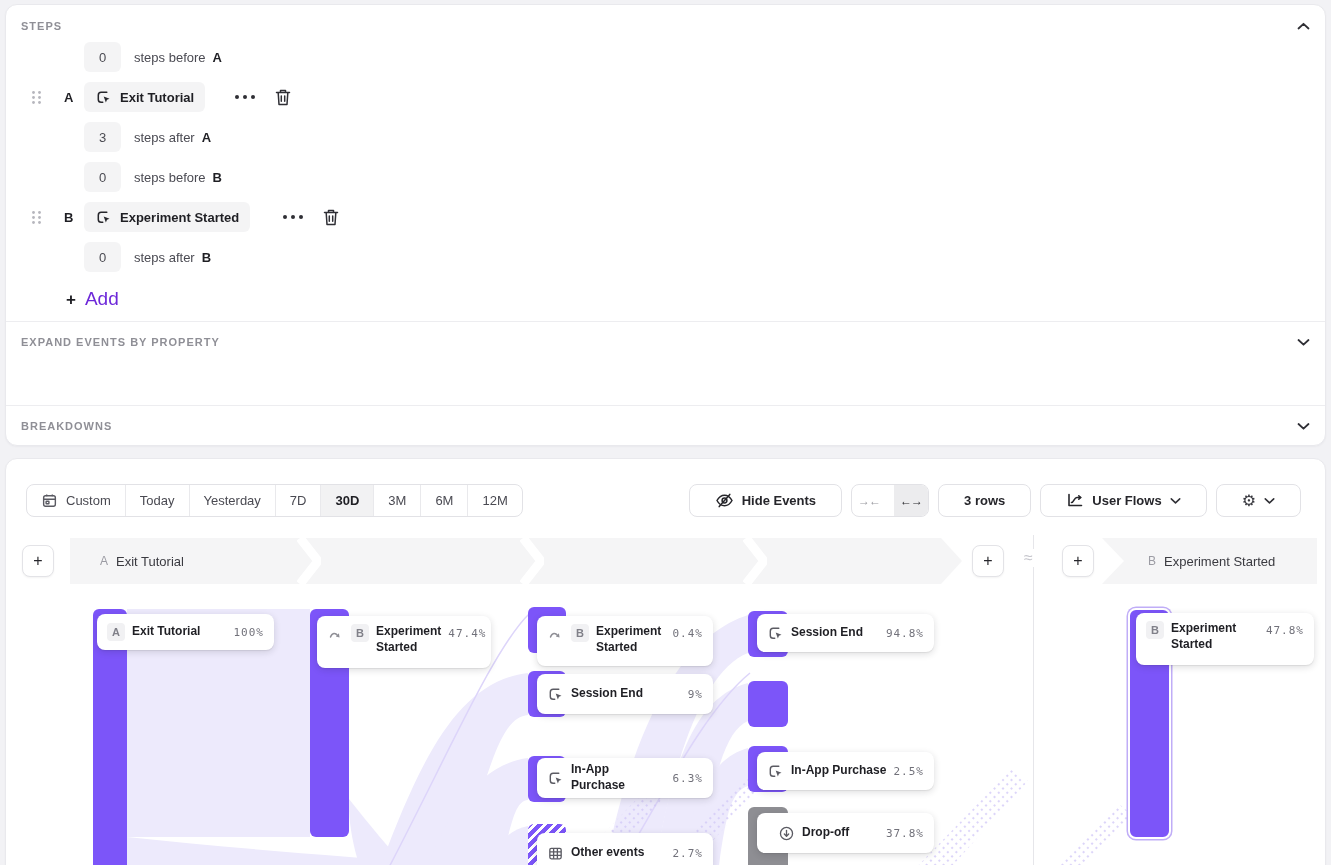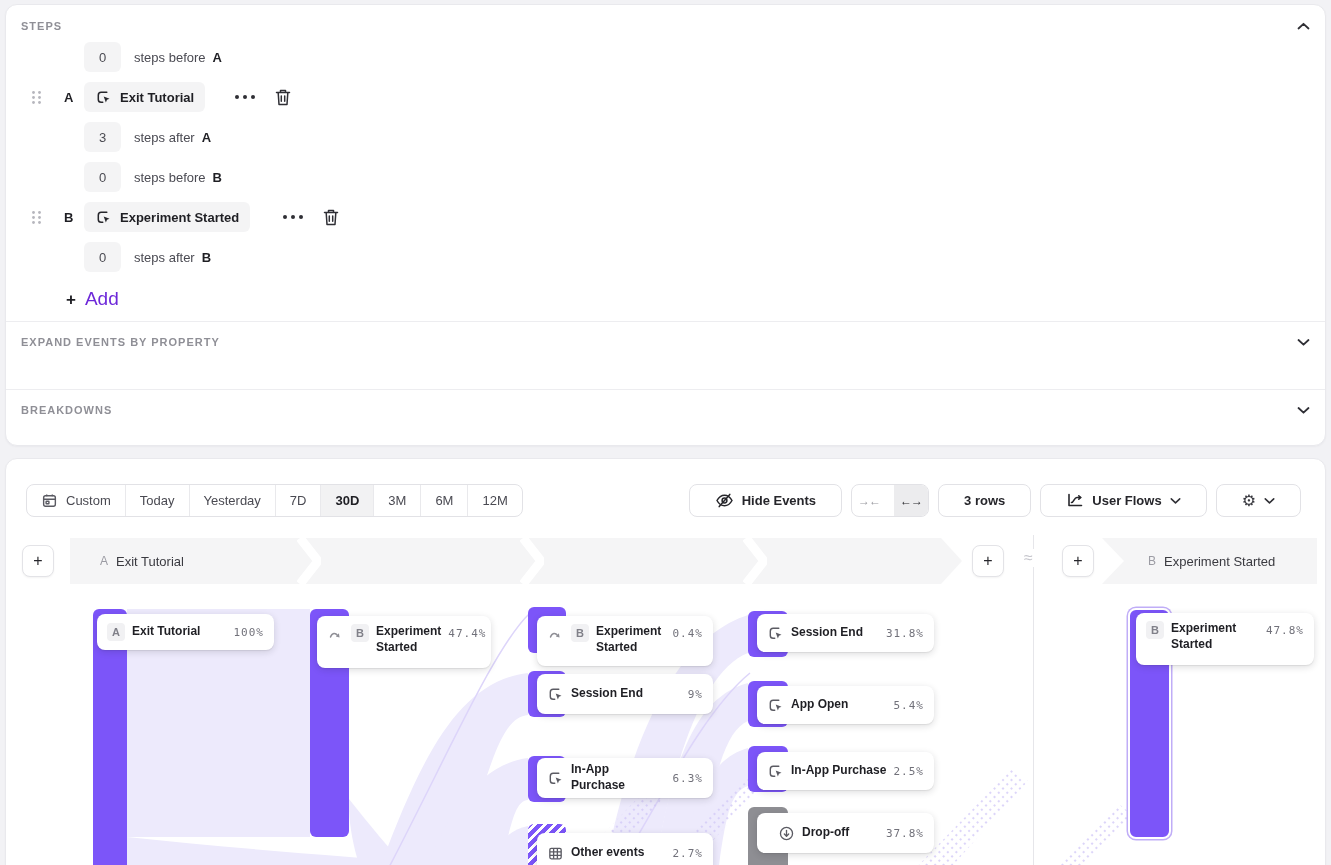--- a/index.html
+++ b/index.html
@@ -180,21 +180,21 @@
     <span class="plus">+</span>
     <em>Add</em>
   </div>
 
   <div class="collapse-row" style="top:316px">
     <span class="sec-label">EXPAND EVENTS BY PROPERTY</span>
     <svg class="icon" width="13" height="9" viewBox="0 0 13 9">
         <polyline points="1.5,2 6.5,6.7 11.5,2" fill="none" stroke="#2f2f35" stroke-width="1.8" stroke-linecap="round" stroke-linejoin="round"></polyline>
       </svg>
   </div>
-  <div class="collapse-row" style="top:384px;border-bottom:none;">
+  <div class="collapse-row" style="top:400px;border-bottom:none;">
     <span class="sec-label">BREAKDOWNS</span>
     <svg class="icon" width="13" height="9" viewBox="0 0 13 9">
         <polyline points="1.5,2 6.5,6.7 11.5,2" fill="none" stroke="#2f2f35" stroke-width="1.8" stroke-linecap="round" stroke-linejoin="round"></polyline>
       </svg>
   </div>
 </section>
 
 <section class="panel" id="panel-bottom">
 
   <div class="seg-dates">
@@ -393,31 +393,23 @@
     <span class="ttl">Other events</span>
     <span class="pct">2.7%</span>
   </div>
 
   <div class="node-card" style="left:751px;top:155px;width:177px;height:38px;">
     <svg class="icon cicon" width="17" height="17" viewBox="0 0 18 18">
         <path d="M12.5,3.5 H6.5 Q3.5,3.5 3.5,6.5 V11 Q3.5,14 6.5,14 H8.2" fill="none" stroke="#5b5b63" stroke-width="1.5" stroke-linecap="round"></path>
         <path d="M9.2,8 L15.4,10.3 L12.7,11.4 L11.5,14.2 Z" fill="#5b5b63"></path>
       </svg>
     <span class="ttl">Session End</span>
-    <span class="pct">31.8%</span>
-  </div>
-
-  <div class="node-card" style="left:751px;top:227px;width:177px;height:38px;">
-    <svg class="icon cicon" width="17" height="17" viewBox="0 0 18 18">
-        <path d="M12.5,3.5 H6.5 Q3.5,3.5 3.5,6.5 V11 Q3.5,14 6.5,14 H8.2" fill="none" stroke="#5b5b63" stroke-width="1.5" stroke-linecap="round"></path>
-        <path d="M9.2,8 L15.4,10.3 L12.7,11.4 L11.5,14.2 Z" fill="#5b5b63"></path>
-      </svg>
-    <span class="ttl">App Open</span>
-    <span class="pct">5.4%</span>
-  </div>
+    <span class="pct">94.8%</span>
+  </div>
+
 
   <div class="node-card" style="left:751px;top:293px;width:177px;height:38px;">
     <svg class="icon cicon" width="17" height="17" viewBox="0 0 18 18">
         <path d="M12.5,3.5 H6.5 Q3.5,3.5 3.5,6.5 V11 Q3.5,14 6.5,14 H8.2" fill="none" stroke="#5b5b63" stroke-width="1.5" stroke-linecap="round"></path>
         <path d="M9.2,8 L15.4,10.3 L12.7,11.4 L11.5,14.2 Z" fill="#5b5b63"></path>
       </svg>
     <span class="ttl">In-App Purchase</span>
     <span class="pct">2.5%</span>
   </div>
 

